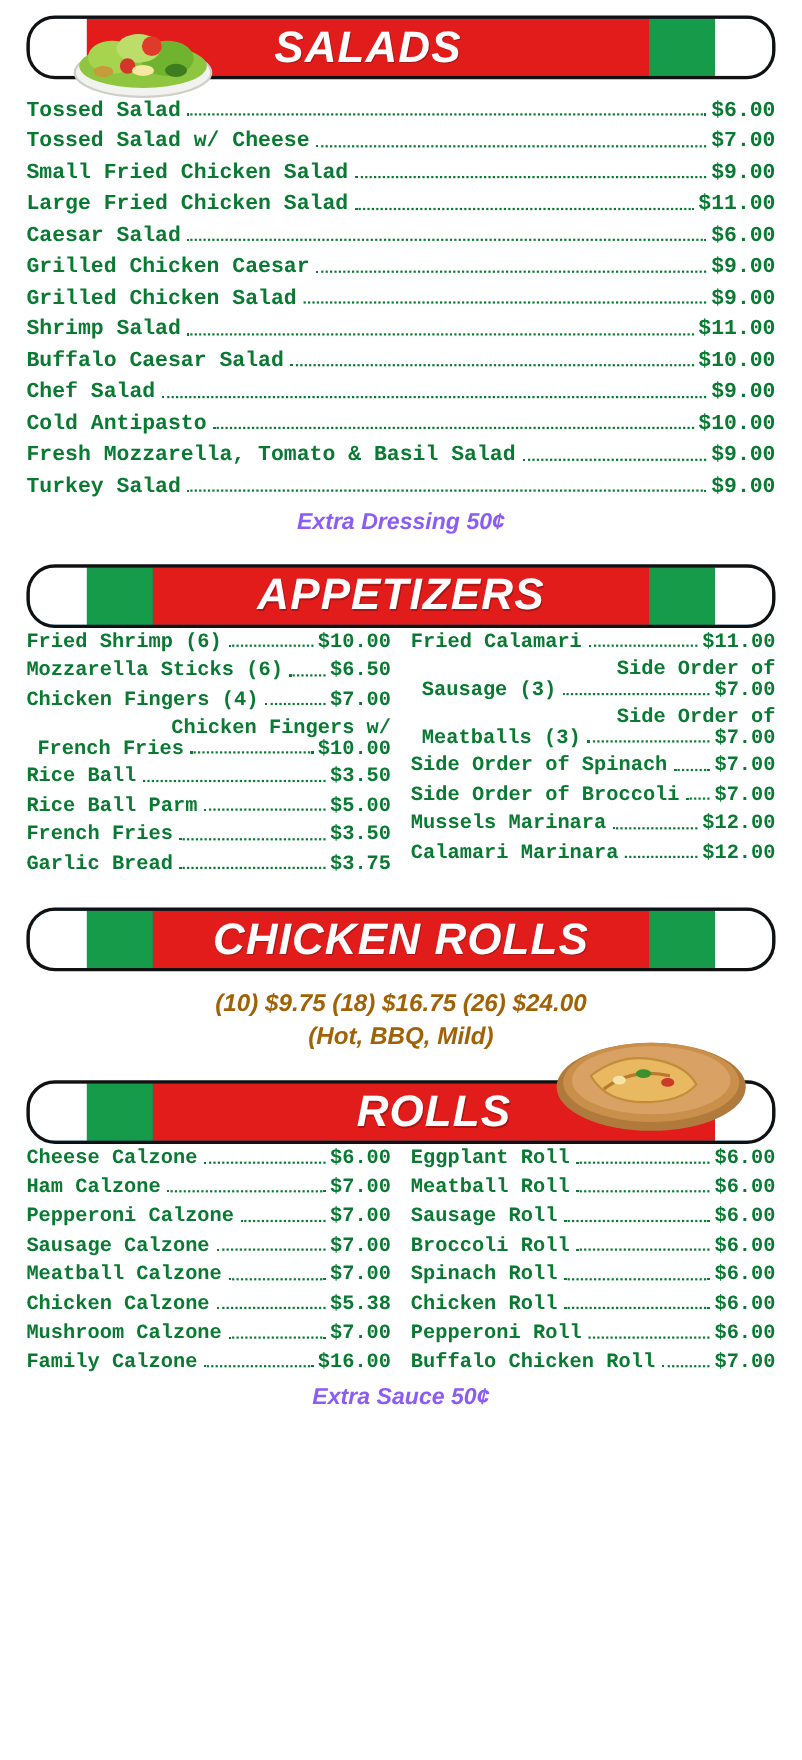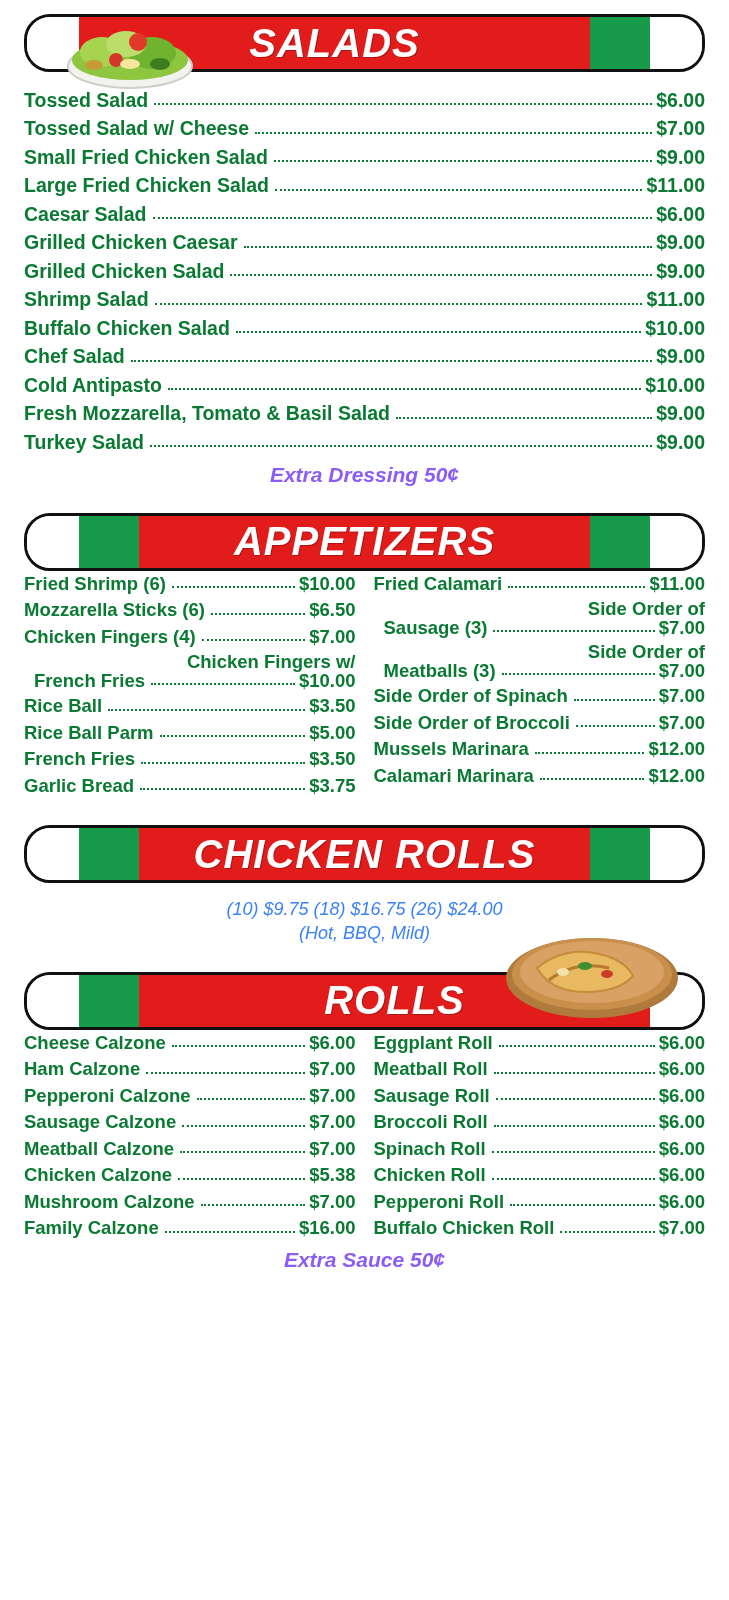--- a/index.html
+++ b/index.html
@@ -23,21 +23,21 @@
     box-sizing: border-box;
   }
 
   
   .banner {
     position: relative;
     height: 52px;
     margin: 0 auto;
     border: 3px solid #111;
     border-radius: 26px;
-    background: #fef9c3;
+    background: #0c4a6e;
     overflow: hidden;
     display: flex;
     align-items: stretch;
     text-align: center;
   }
   .banner .flag-green-left {
     width: 60px;
     background: #169b4b;
   }
   .banner .flag-red {
@@ -76,20 +76,21 @@
     margin-top: 14px;
   }
   .row {
     display: flex;
     align-items: flex-end;
     font-size: 19.5px;
     font-weight: bold;
     line-height: 1.0;
     padding: 4.5px 0;
     color: #0a7a33;
+    font-family: Liberation Mono, monospace;
   }
   .row .name { white-space: nowrap; }
   .row .dots {
     flex: 1;
     border-bottom: 2.5px dotted #0a7a33;
     margin: 0 4px 5px 6px;
     min-width: 8px;
     height: 1px;
   }
   .row .price { white-space: nowrap; }
@@ -109,24 +110,24 @@
     font-style: italic;
     color: #8b5cf6;
     margin: 6px 0 0 0;
   }
 
   .wings-lines {
     text-align: center;
     margin-top: 14px;
   }
   .wings-lines div {
-    font-size: 18px;
-    font-weight: normal;
+    font-size: 22px;
+    font-weight: bold;
     font-style: italic;
-    color: #3b82f6;
+    color: #a16207;
     line-height: 1.35;
   }
   .row.stacked {
     display: block;
     padding: 3px 0;
   }
   .row.stacked .l1 { display: block; text-align: right; }
   .row.stacked .l2 {
     display: flex;
     align-items: flex-end;
@@ -221,21 +222,21 @@
           <span class="name">Grilled Chicken Salad</span>
           <span class="dots"></span>
           <span class="price">$9.00</span>
         </div>
       <div class="row">
           <span class="name">Shrimp Salad</span>
           <span class="dots"></span>
           <span class="price">$11.00</span>
         </div>
       <div class="row">
-          <span class="name">Buffalo Chicken Salad</span>
+          <span class="name">Buffalo Caesar Salad</span>
           <span class="dots"></span>
           <span class="price">$10.00</span>
         </div>
       <div class="row">
           <span class="name">Chef Salad</span>
           <span class="dots"></span>
           <span class="price">$9.00</span>
         </div>
       <div class="row">
           <span class="name">Cold Antipasto</span>

